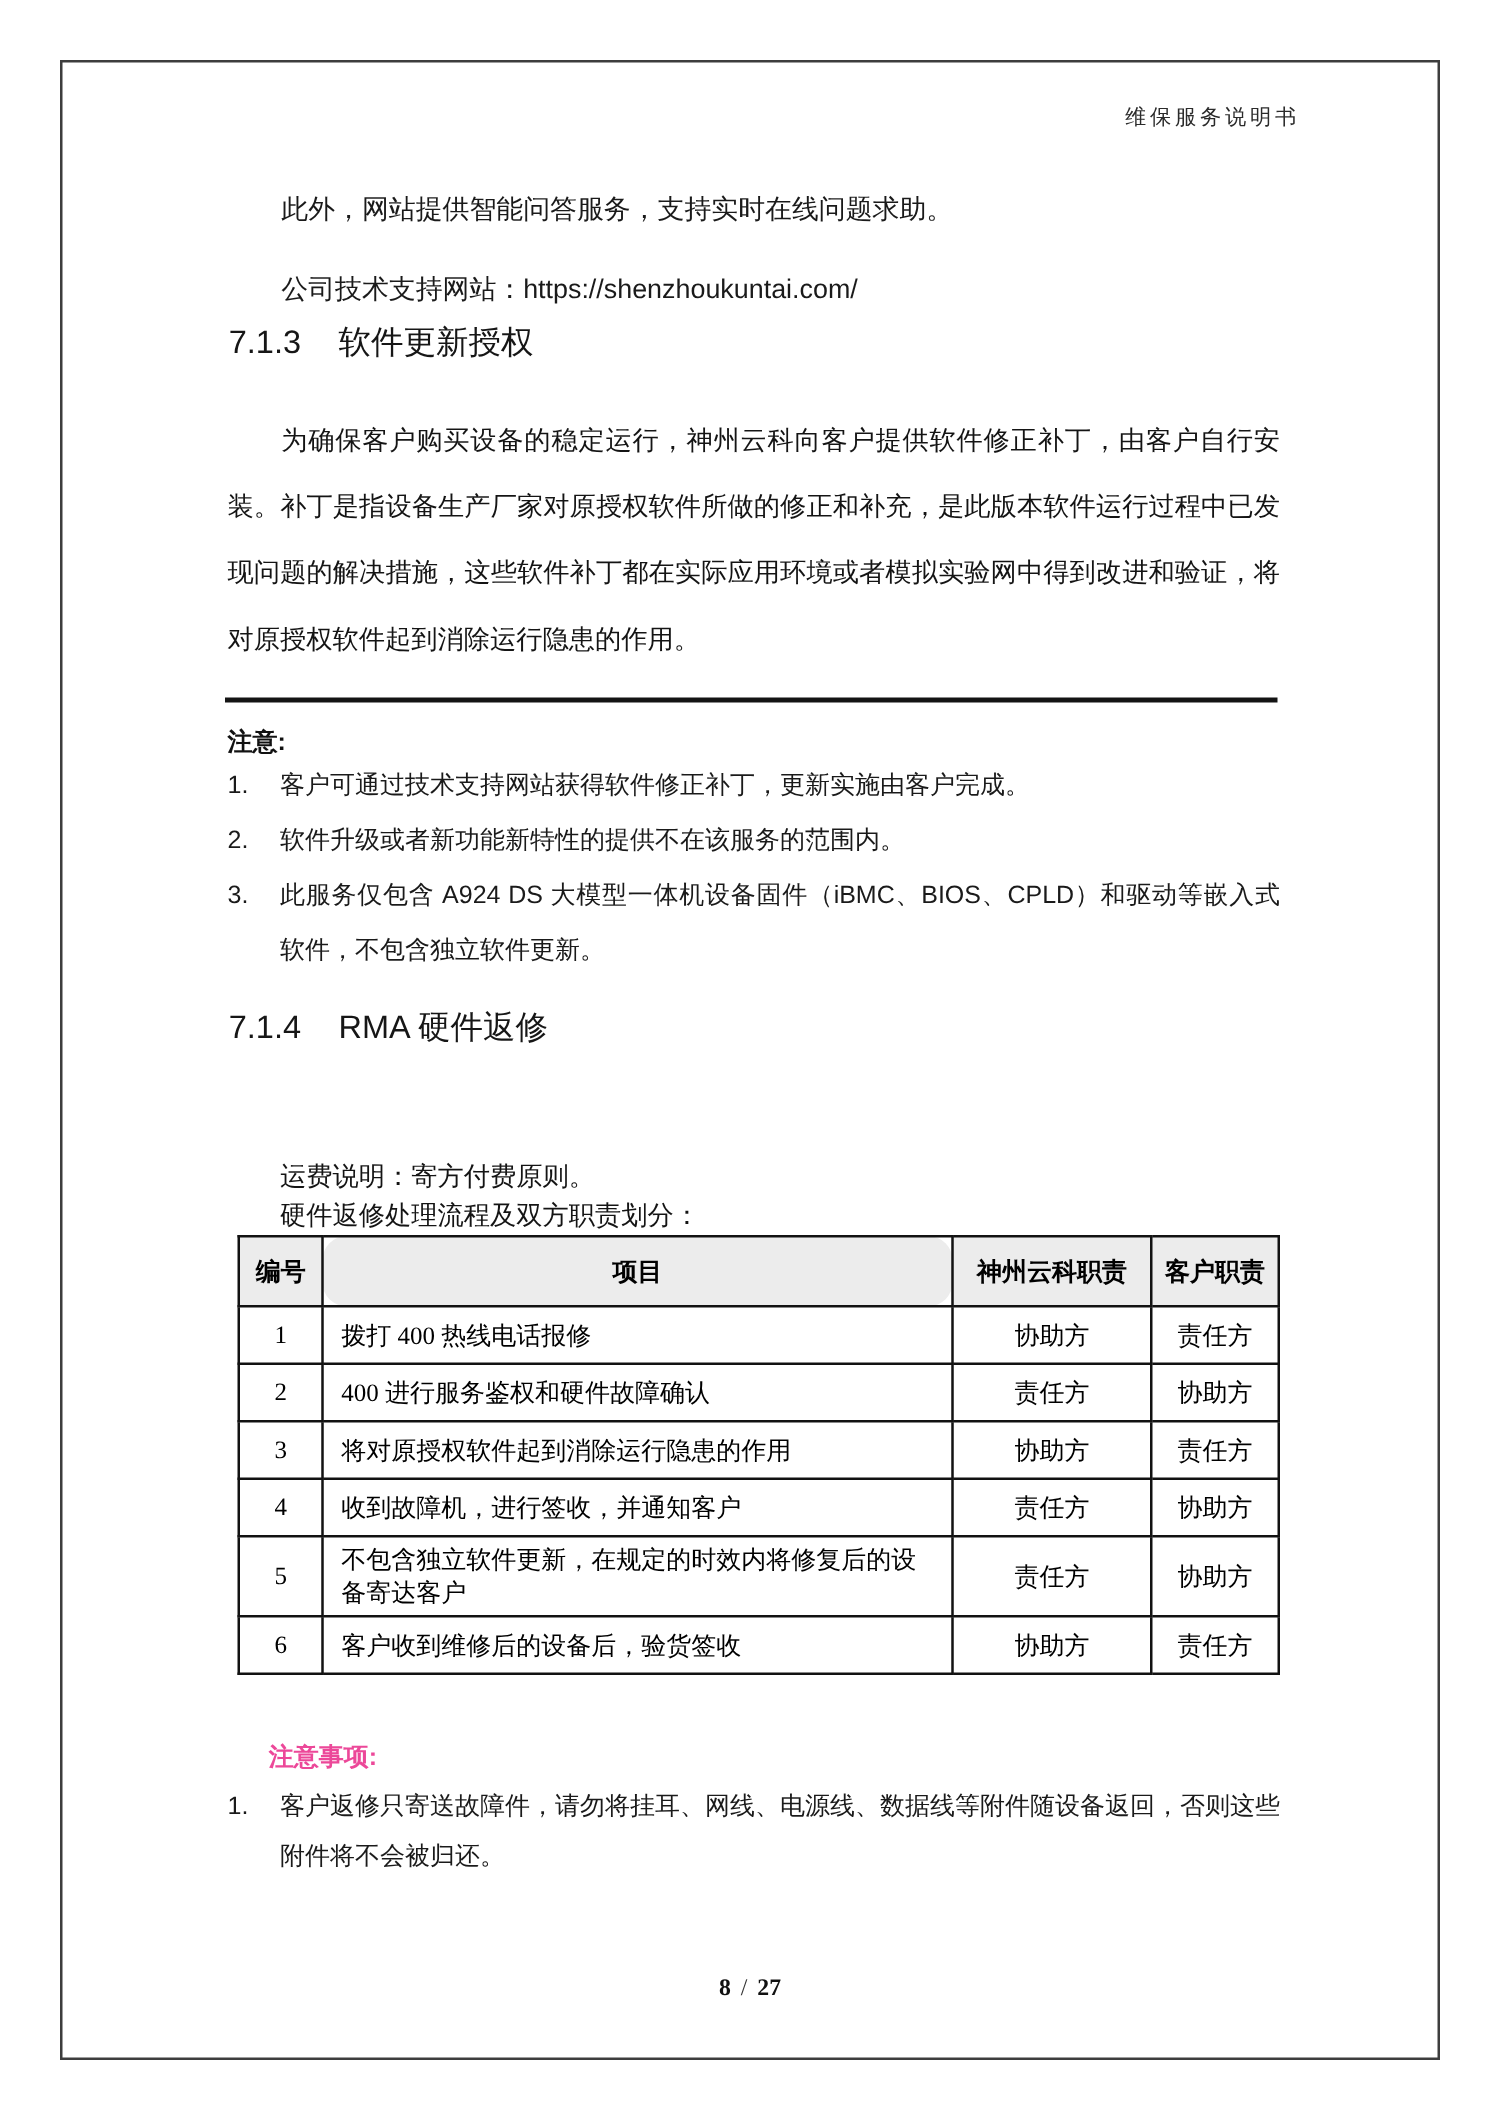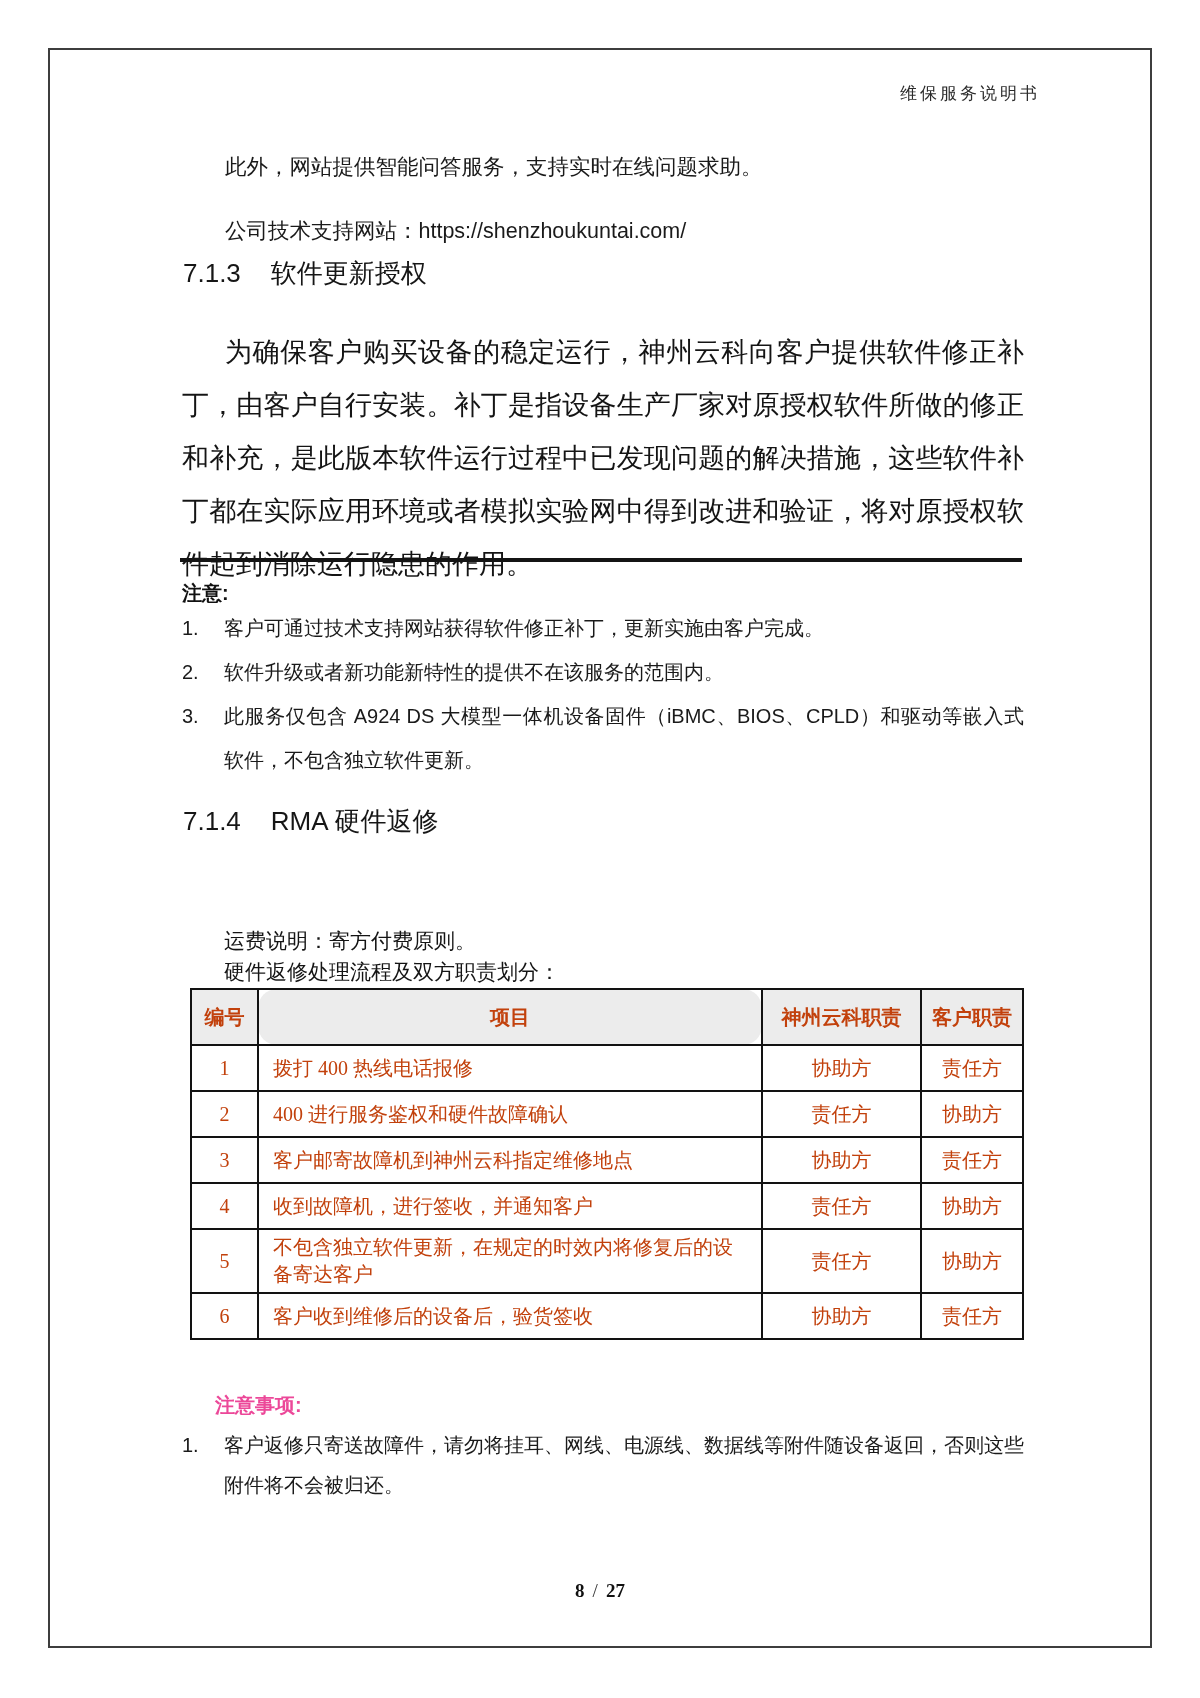--- a/index.html
+++ b/index.html
@@ -22,21 +22,21 @@
   .p2{top:216px;text-indent:43px;}
   .h-section{
     position:absolute;left:183px;width:842px;font-size:26px;line-height:31px;
     color:#161616;font-weight:500;
   }
   .h713{top:258px;}
   .h714{top:806px;}
   .h-num{display:inline-block;margin-right:30px;}
   .body713{
     position:absolute;left:182px;top:326px;width:842px;
-    font-size:27px;line-height:53px;text-align:justify;text-justify:inter-ideograph;
+    font-size:21px;line-height:53px;text-align:justify;text-justify:inter-ideograph;
     text-indent:43px;color:#141414;
   }
   .rule{
     position:absolute;left:180px;top:558px;width:842px;height:4px;background:#141414;
   }
   .note-label{
     position:absolute;left:182px;top:580px;font-size:20px;font-weight:bold;color:#111;
   }
   .note-list{
     position:absolute;left:182px;top:606px;width:842px;font-size:20px;line-height:44px;
@@ -49,21 +49,21 @@
     font-family:"Liberation Serif","DejaVu Serif",serif;
     font-size:21px;line-height:32px;color:#141414;
     text-align:justify;text-justify:inter-ideograph;
   }
   .rma-p{top:863px;text-indent:42px;}
   .ship-p{top:925px;text-indent:42px;}
   .proc-p{top:956px;text-indent:42px;}
   table.rma{
     position:absolute;left:190px;top:988px;width:832px;border-collapse:collapse;
     table-layout:fixed;font-family:"Liberation Serif","DejaVu Serif",serif;
-    font-size:20px;color:#c2410c;
+    font-size:20px;color:#000000;
   }
   table.rma th,table.rma td{
     border:2px solid #121212;text-align:center;vertical-align:middle;
     padding:4px 6px;box-sizing:border-box;font-weight:normal;
   }
   table.rma th{background:#ececec;font-weight:bold;height:56px;}
   table.rma td{height:46px;}
   table.rma td.item-cell{text-align:left;padding-left:14px;padding-right:10px;}
   .notice2-label{
     position:absolute;left:182px;top:1392px;font-size:20px;font-weight:bold;color:#ec4899;margin-left:33px;
@@ -152,21 +152,21 @@
 
   <tr>
     <td>2</td>
     <td class="item-cell">400 进行服务鉴权和硬件故障确认</td>
     <td>责任方</td>
     <td>协助方</td>
   </tr>
 
   <tr>
     <td>3</td>
-    <td class="item-cell">客户邮寄故障机到神州云科指定维修地点</td>
+    <td class="item-cell">将对原授权软件起到消除运行隐患的作用</td>
     <td>协助方</td>
     <td>责任方</td>
   </tr>
 
   <tr>
     <td>4</td>
     <td class="item-cell">收到故障机，进行签收，并通知客户</td>
     <td>责任方</td>
     <td>协助方</td>
   </tr>

